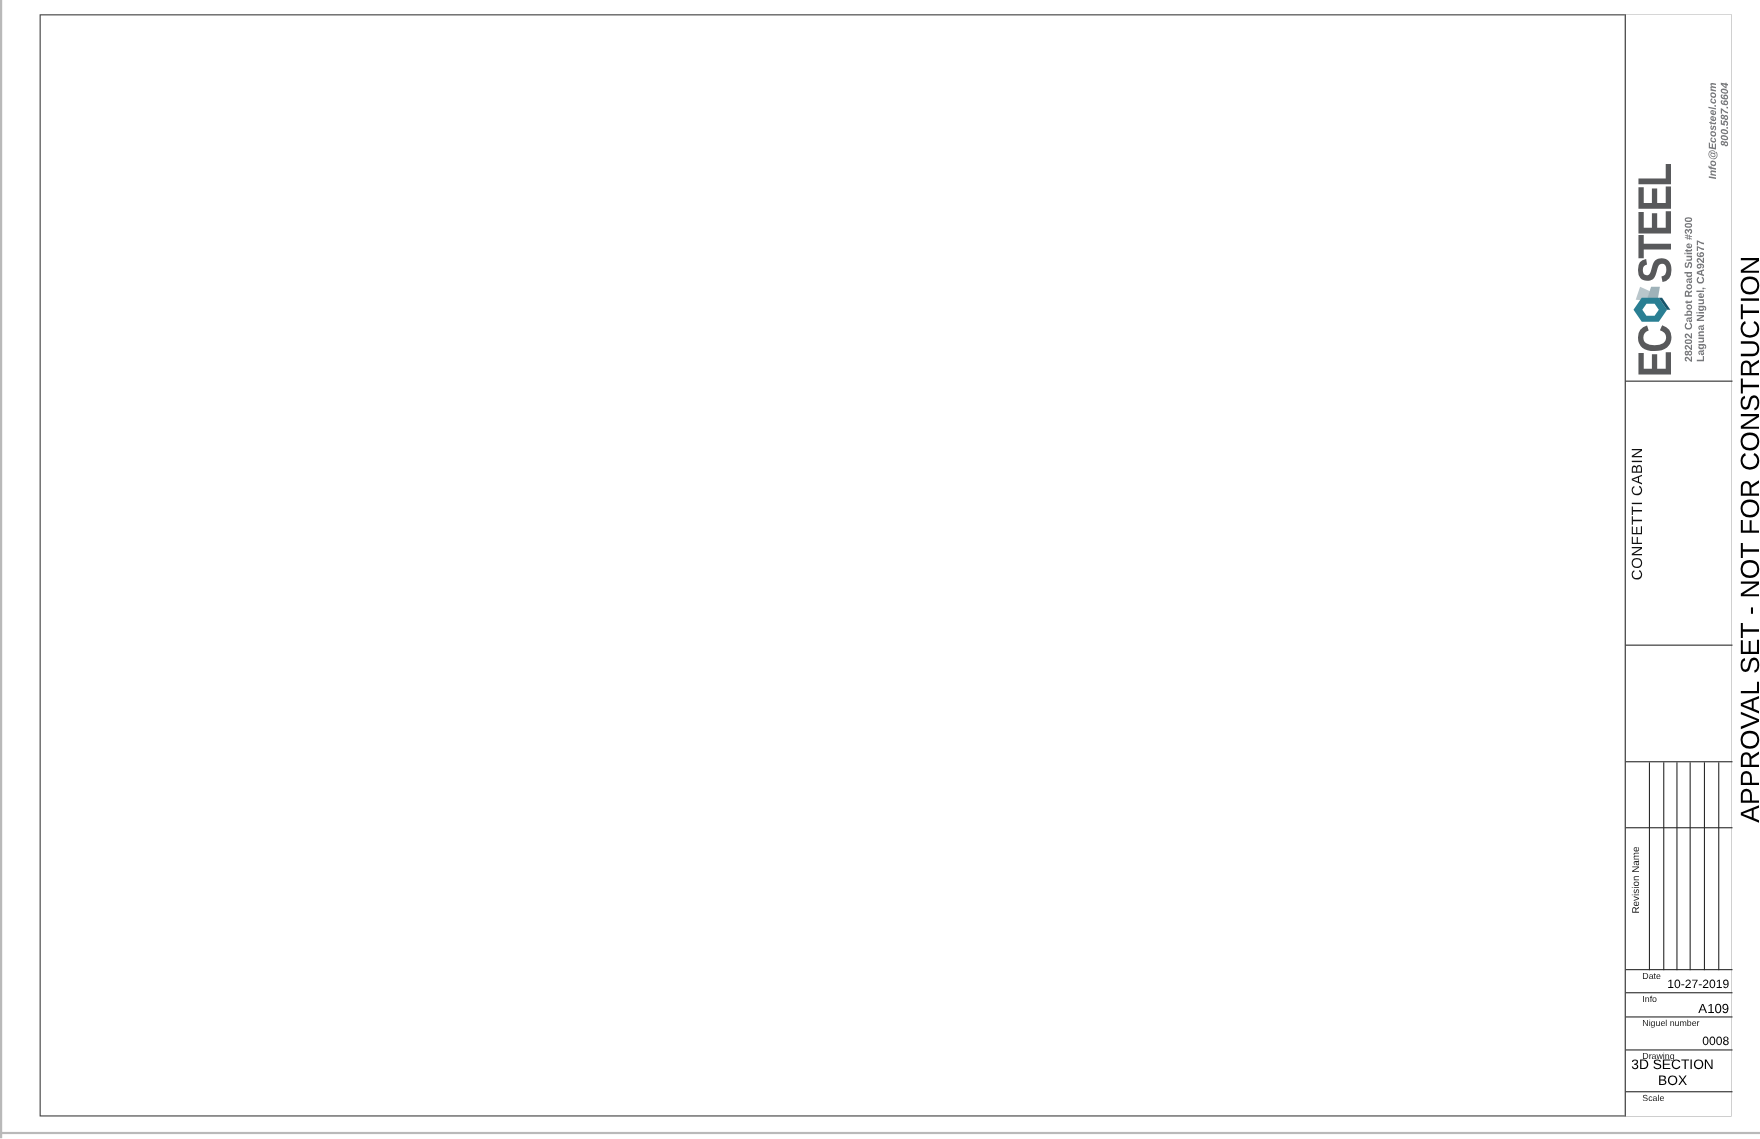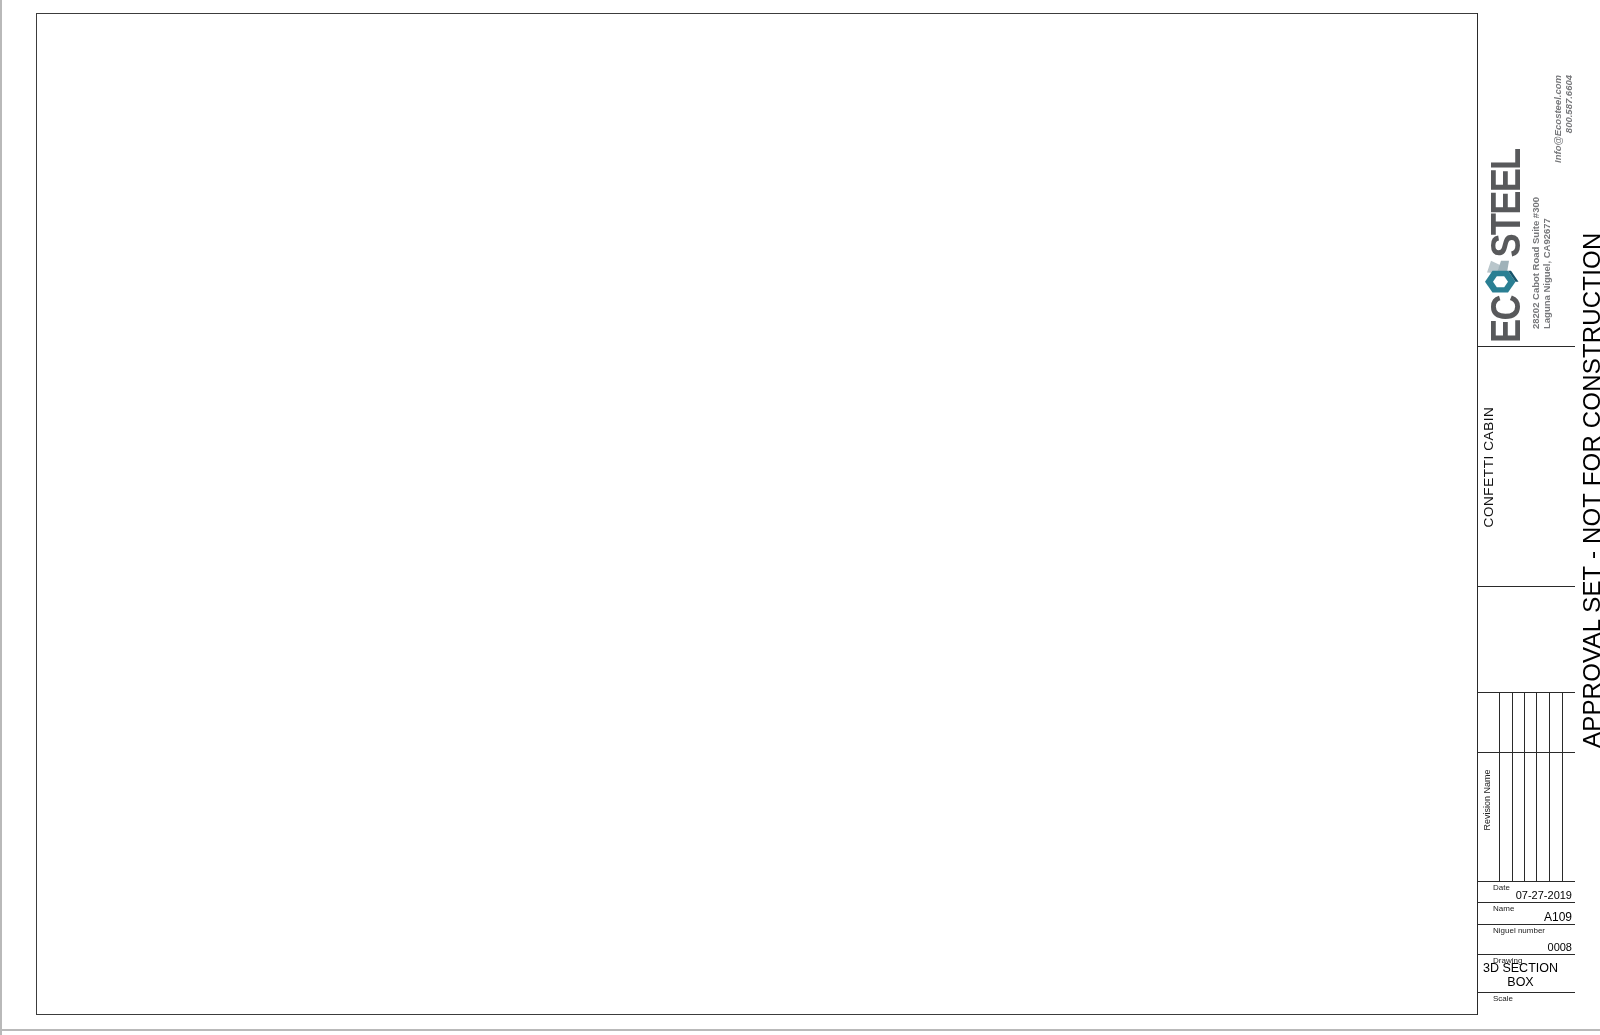--- a/index.html
+++ b/index.html
@@ -333,24 +333,24 @@
       <div class="rev-col" style="left:21px"></div>
       <div class="rev-col" style="left:34px"></div>
       <div class="rev-col" style="left:46px"></div>
       <div class="rev-col" style="left:58px"></div>
       <div class="rev-col" style="left:71px"></div>
       <div class="rev-col" style="left:84px"></div>
     </div>
 
     <div class="tb-sec sec-date">
       <span class="lbl">Date</span>
-      <span class="val">07-27-2019</span>
+      <span class="val">10-27-2019</span>
     </div>
     <div class="tb-sec sec-sheet">
-      <span class="lbl">Name</span>
+      <span class="lbl">Info</span>
       <span class="val val-sheet">A109</span>
     </div>
     <div class="tb-sec sec-pn">
       <span class="lbl">Niguel number</span>
       <span class="val">0008</span>
     </div>
     <div class="tb-sec sec-drawing">
       <span class="lbl">Drawing</span>
       <span class="val val-drawing">3D SECTION BOX</span>
     </div>

